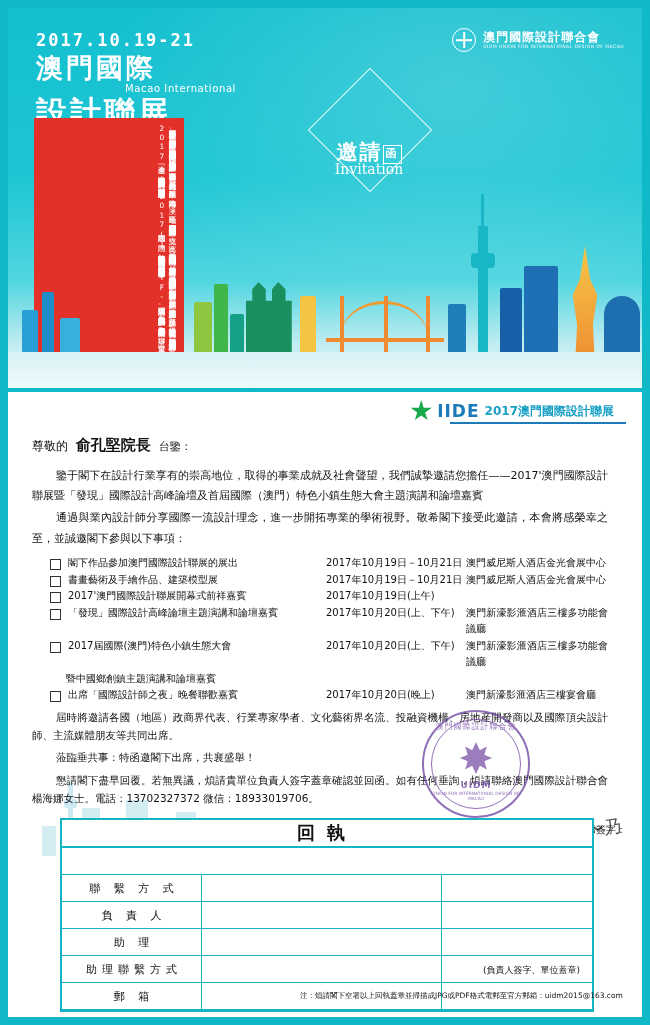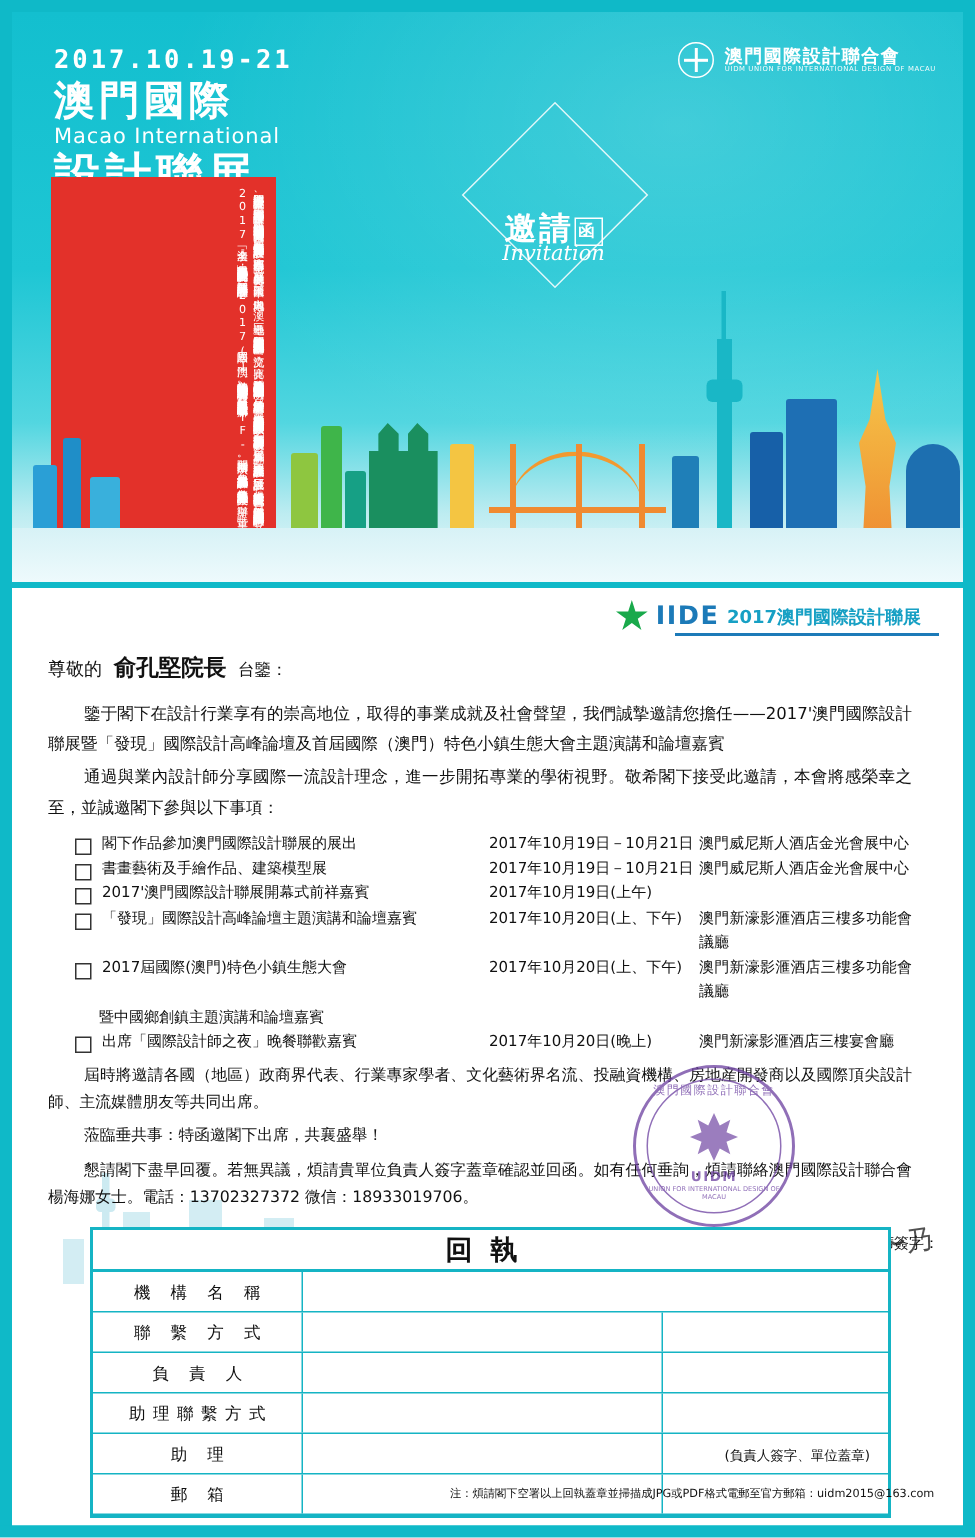--- a/index.html
+++ b/index.html
@@ -10,42 +10,42 @@
   .poster{position:absolute;left:8px;top:8px;width:634px;height:380px;overflow:hidden;
     background:linear-gradient(180deg,#14c0d0 0%,#17c4d2 40%,#25cdda 62%,#7fe0e8 80%,#d9f4f7 100%);}
   .poster-sky{position:absolute;inset:0;background:
      radial-gradient(ellipse at 70% 20%, rgba(255,255,255,.18) 0%, rgba(255,255,255,0) 55%),
      linear-gradient(180deg,#13bfcf 0%,#1ec6d4 45%,#52d6e0 72%,#bdecf1 88%,#eefafc 100%);}
 
   
   .date-band{position:absolute;left:28px;top:22px;width:200px;}
   .date-text{font-family:"DejaVu Sans Mono","Liberation Mono",monospace;font-size:17px;letter-spacing:2px;color:#ffffff;font-weight:bold;}
   .title-cn{font-size:27px;font-weight:bold;color:#ffffff;letter-spacing:3px;margin-top:4px;line-height:1.05;}
-  .title-en{font-size:14px;color:#ffffff;letter-spacing:.6px;margin-top:1px;}
+  .title-en{font-size:10px;color:#ffffff;letter-spacing:.6px;margin-top:1px;text-align:right;}
   .title-cn2{font-size:31px;font-weight:bold;color:#ffffff;letter-spacing:3px;margin-top:2px;line-height:1.05;}
   .title-en2{font-size:8.5px;color:#ffffff;letter-spacing:.6px;margin-top:1px;}
 
   
   .red-panel{position:absolute;left:26px;top:110px;width:150px;height:260px;background:#e3312a;
      color:#ffffff;font-size:7.4px;line-height:1.45;letter-spacing:.2px;padding:6px 7px;box-sizing:border-box;
      writing-mode:vertical-rl;text-orientation:upright;overflow:hidden;}
 
   
   .org-logo{position:absolute;right:18px;top:20px;display:flex;align-items:center;gap:7px;color:#fff;}
   .org-logo .mark{width:22px;height:22px;border:1.6px solid #fff;border-radius:50%;position:relative;}
   .org-logo .mark:before{content:"";position:absolute;left:50%;top:3px;width:1.6px;height:16px;background:#fff;transform:translateX(-50%);}
   .org-logo .mark:after{content:"";position:absolute;top:50%;left:3px;height:1.6px;width:16px;background:#fff;transform:translateY(-50%);}
   .org-logo .t1{font-size:12px;font-weight:bold;letter-spacing:1px;line-height:1.1;}
   .org-logo .t2{font-size:4.6px;letter-spacing:.4px;opacity:.95;}
 
   
   .emblem{position:absolute;left:296px;top:78px;width:130px;height:120px;}
   .emblem .diamond{position:absolute;left:50%;top:0;width:86px;height:86px;margin-left:-43px;border:1.4px solid rgba(255,255,255,.85);transform:rotate(45deg);}
   .emblem .inv-cn{position:absolute;left:0;top:52px;width:130px;text-align:center;color:#fff;font-size:21px;font-weight:bold;letter-spacing:2px;}
-  .emblem .inv-en{position:absolute;left:0;top:75px;width:130px;text-align:center;color:#fff;font-size:14px;font-style:italic;font-family:"DejaVu Serif","Liberation Serif",serif;}
+  .emblem .inv-en{position:absolute;left:0;top:75px;width:130px;text-align:center;color:#fff;font-size:14px;font-family:"DejaVu Serif","Liberation Serif",serif;}
   .emblem .boxch{display:inline-block;width:17px;height:17px;border:1.2px solid #fff;line-height:15px;font-size:11px;vertical-align:2px;}
 
   
   .skyline{position:absolute;left:0;bottom:0;width:634px;height:190px;}
   .tower{position:absolute;left:470px;bottom:34px;width:10px;height:128px;background:#19b7c6;}
   .tower:before{content:"";position:absolute;left:-7px;bottom:86px;width:24px;height:15px;background:#19b7c6;border-radius:4px;}
   .tower:after{content:"";position:absolute;left:3px;bottom:128px;width:3px;height:32px;background:#19b7c6;}
   .grandlisboa{position:absolute;left:555px;bottom:30px;width:44px;height:112px;
      background:linear-gradient(180deg,#f6c64a 0%,#f2a93c 55%,#ef8f33 100%);
      clip-path:polygon(50% 0%,62% 30%,78% 44%,68% 70%,72% 100%,28% 100%,32% 70%,22% 44%,38% 30%);}
@@ -277,40 +277,39 @@
       <div>2017年 9月</div>
     </div>
   </div>
 
   <div class="receipt">
     <div class="receipt-hd">
       <span>回執</span>
     </div>
 
     <div class="rrow">
-      <div class="rlab">機 構 名 稱</div>
       <div class="rval"></div>
     </div>
     <div class="rrow">
       <div class="rlab">聯 繫 方 式</div>
       <div class="rval"></div>
       <div class="rsplit"></div>
     </div>
     <div class="rrow">
       <div class="rlab">負 責 人</div>
       <div class="rval"></div>
       <div class="rsplit"></div>
     </div>
     <div class="rrow">
+      <div class="rlab">助 理</div>
+      <div class="rval"></div>
+      <div class="rsplit"></div>
+    </div>
+    <div class="rrow">
       <div class="rlab">助理聯繫方式</div>
-      <div class="rval"></div>
-      <div class="rsplit"></div>
-    </div>
-    <div class="rrow">
-      <div class="rlab">助 理</div>
       <div class="rval"></div>
       <div class="rsplit"></div>
     </div>
     <div class="rrow">
       <div class="rlab">郵 箱</div>
       <div class="rval"></div>
       <div class="rsplit"></div>
     </div>
 
     <div class="stamp-note">(負責人簽字、單位蓋章)</div>

